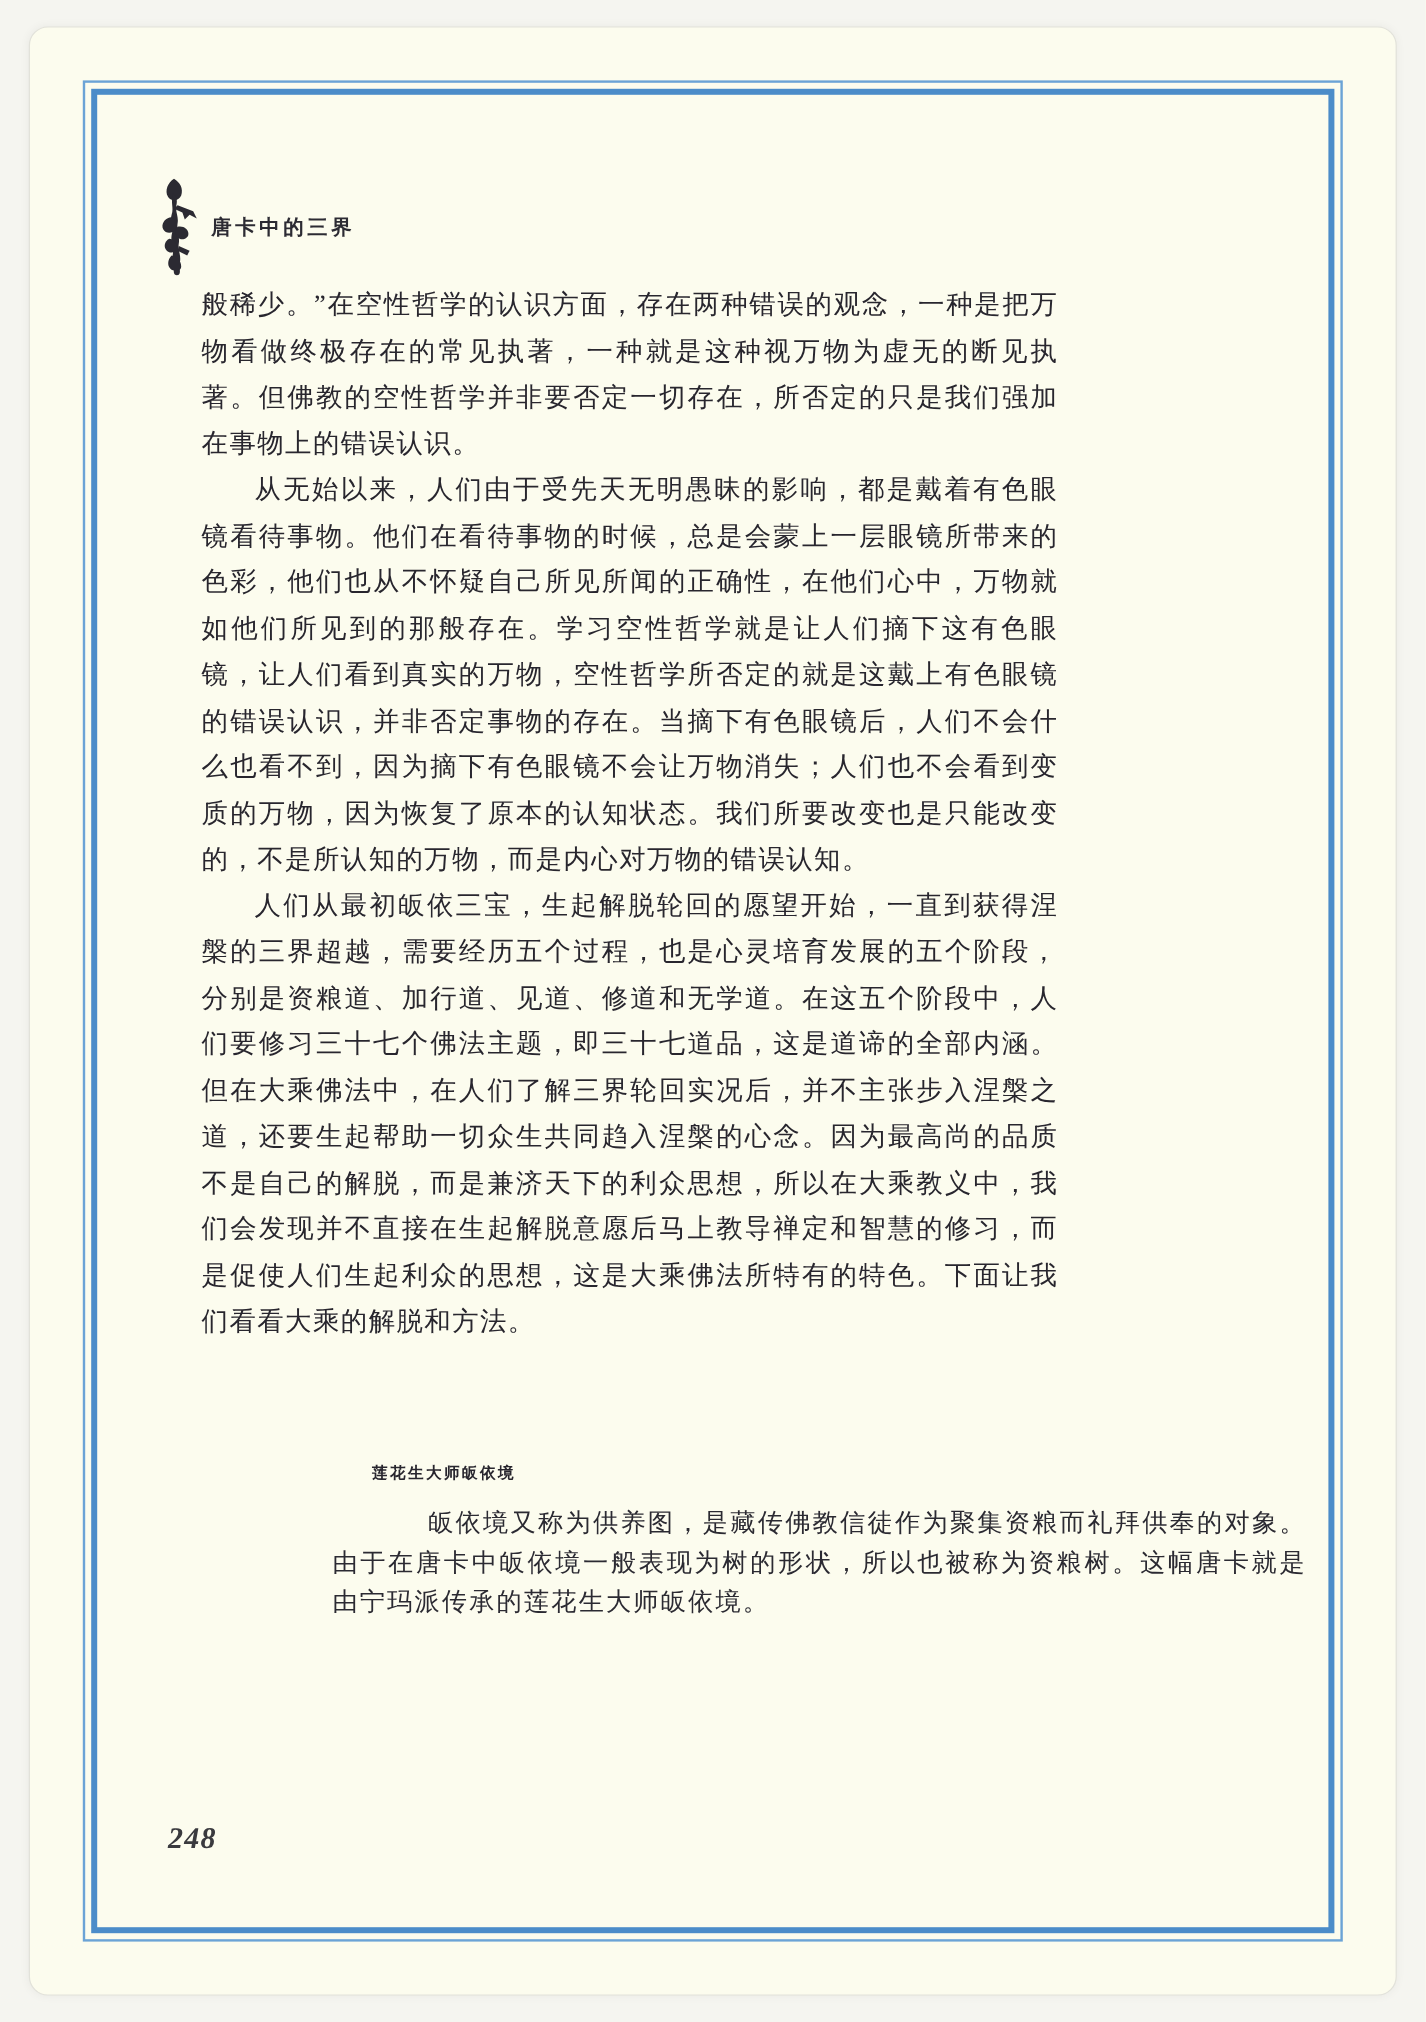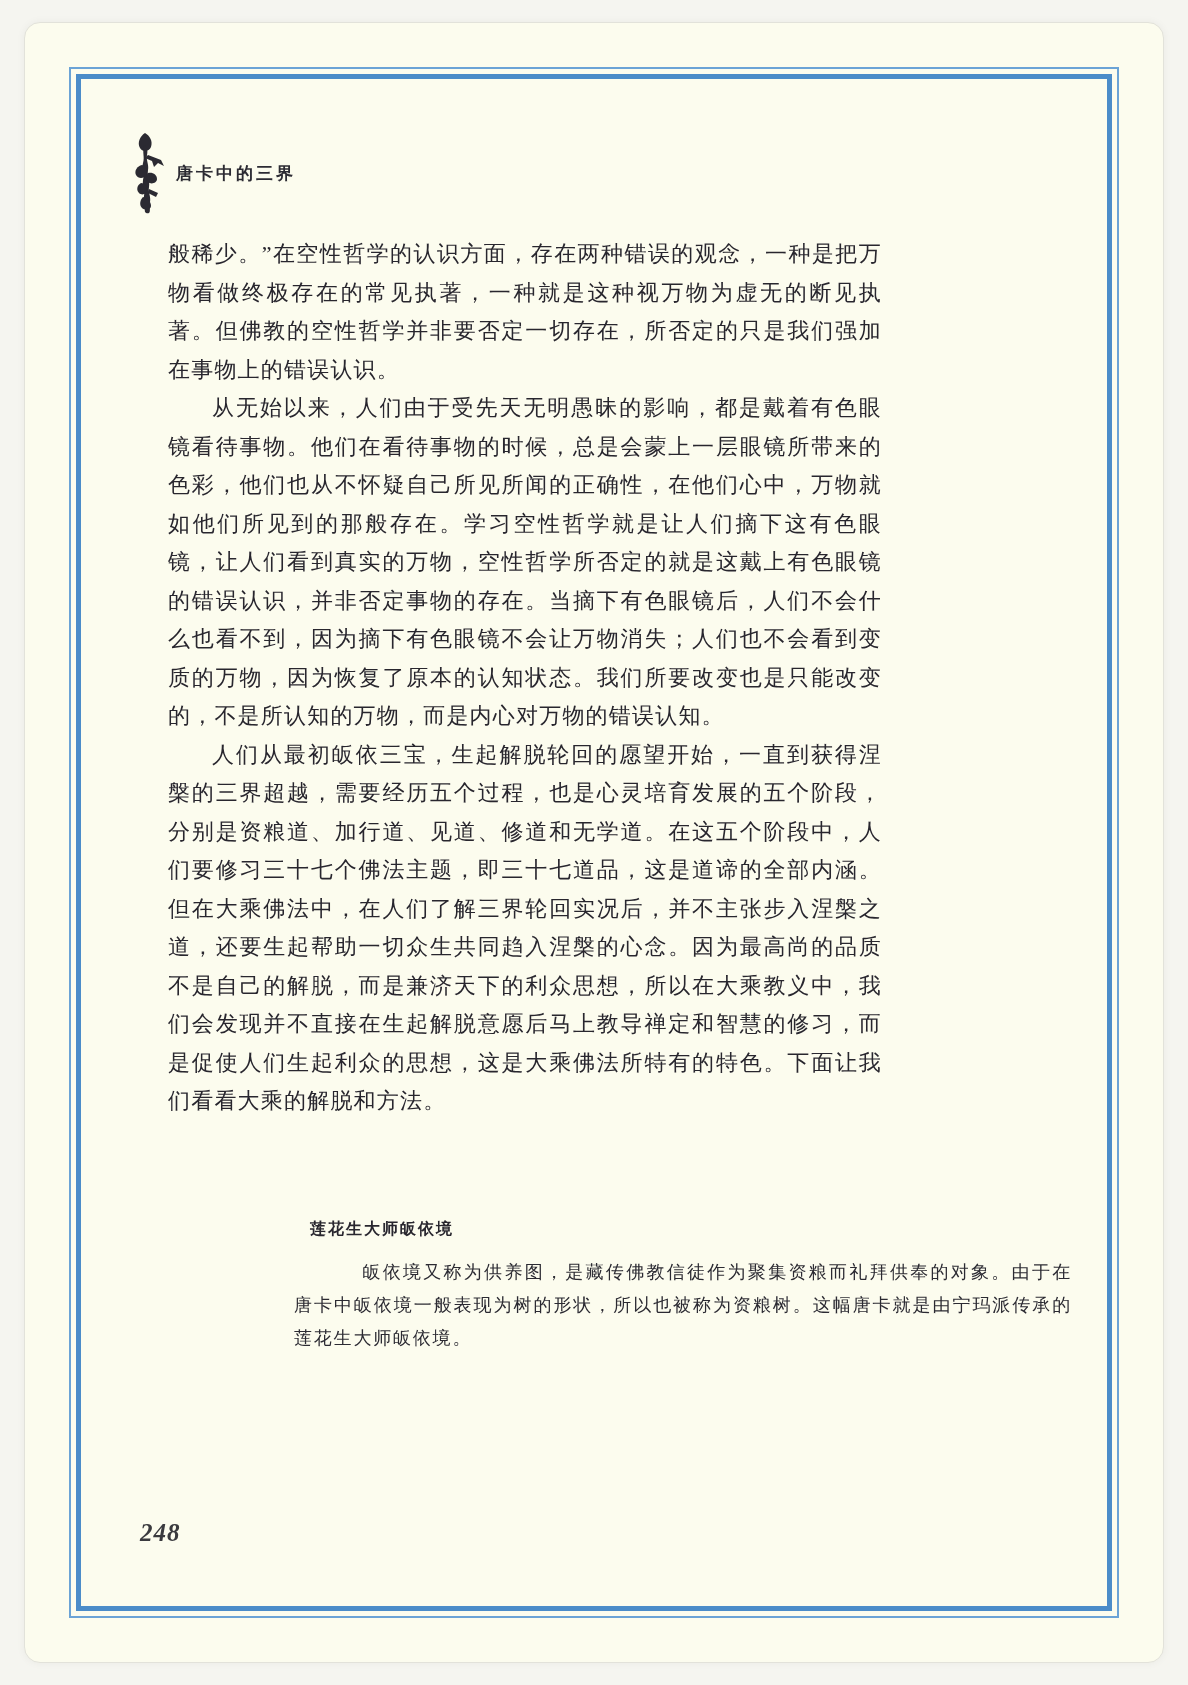--- a/index.html
+++ b/index.html
@@ -21,21 +21,21 @@
     position:absolute; left:44px; top:44px; right:44px; bottom:44px;
     border:2px solid #6ba3d6;
     pointer-events:none;
   }
   .frame-thick {
     position:absolute; left:51px; top:51px; right:51px; bottom:51px;
     border:5px solid #4b8cc9;
     pointer-events:none;
   }
   .running-header {
-    position:absolute; left:103px; top:108px;
+    position:absolute; left:103px; top:124px;
     display:flex; align-items:center;justify-content:flex-end;
   }
   .brand-logo { width:38px; height:84px; }
   .running-header-title {
     margin-left:10px;
     font-family:"Liberation Sans", sans-serif;
     font-weight:bold;
     font-size:17px;
     letter-spacing:3px;
     color:#2c2b33;
@@ -53,35 +53,35 @@
   }
   .body-text p.indent { text-indent:2em; }
   .figure-caption {
     position:absolute; left:252px; top:1196px; width:812px;
     color:#2b2a32;
   }
   .caption-title {
     margin:0 0 0 33px;
     font-family:"Liberation Sans", sans-serif;
     font-weight:bold;
-    font-size:16px;
+    font-size:13px;
     letter-spacing:2px;
     color:#28262e;
   }
   .caption-subtitle {
     margin:12px 0 0 33px;
     font-family:"Liberation Sans", sans-serif;
     font-weight:bold;
     font-size:14.5px;
     letter-spacing:2px;
     color:#28262e;
   }
   .figure-caption p.cap {
-    margin:17px;
-    font-size:18px;
+    margin:0;
+    font-size:21px;
     line-height:33px;
     letter-spacing:1.8px;
     text-align:justify;
     text-indent:3.8em;
     color:#2b2a32;
   }
   .figure-caption p.cap.first { margin-top:16px; }
   .page-number {
     position:absolute; left:115px; top:1496px;
     font-family:"Liberation Serif", serif;

